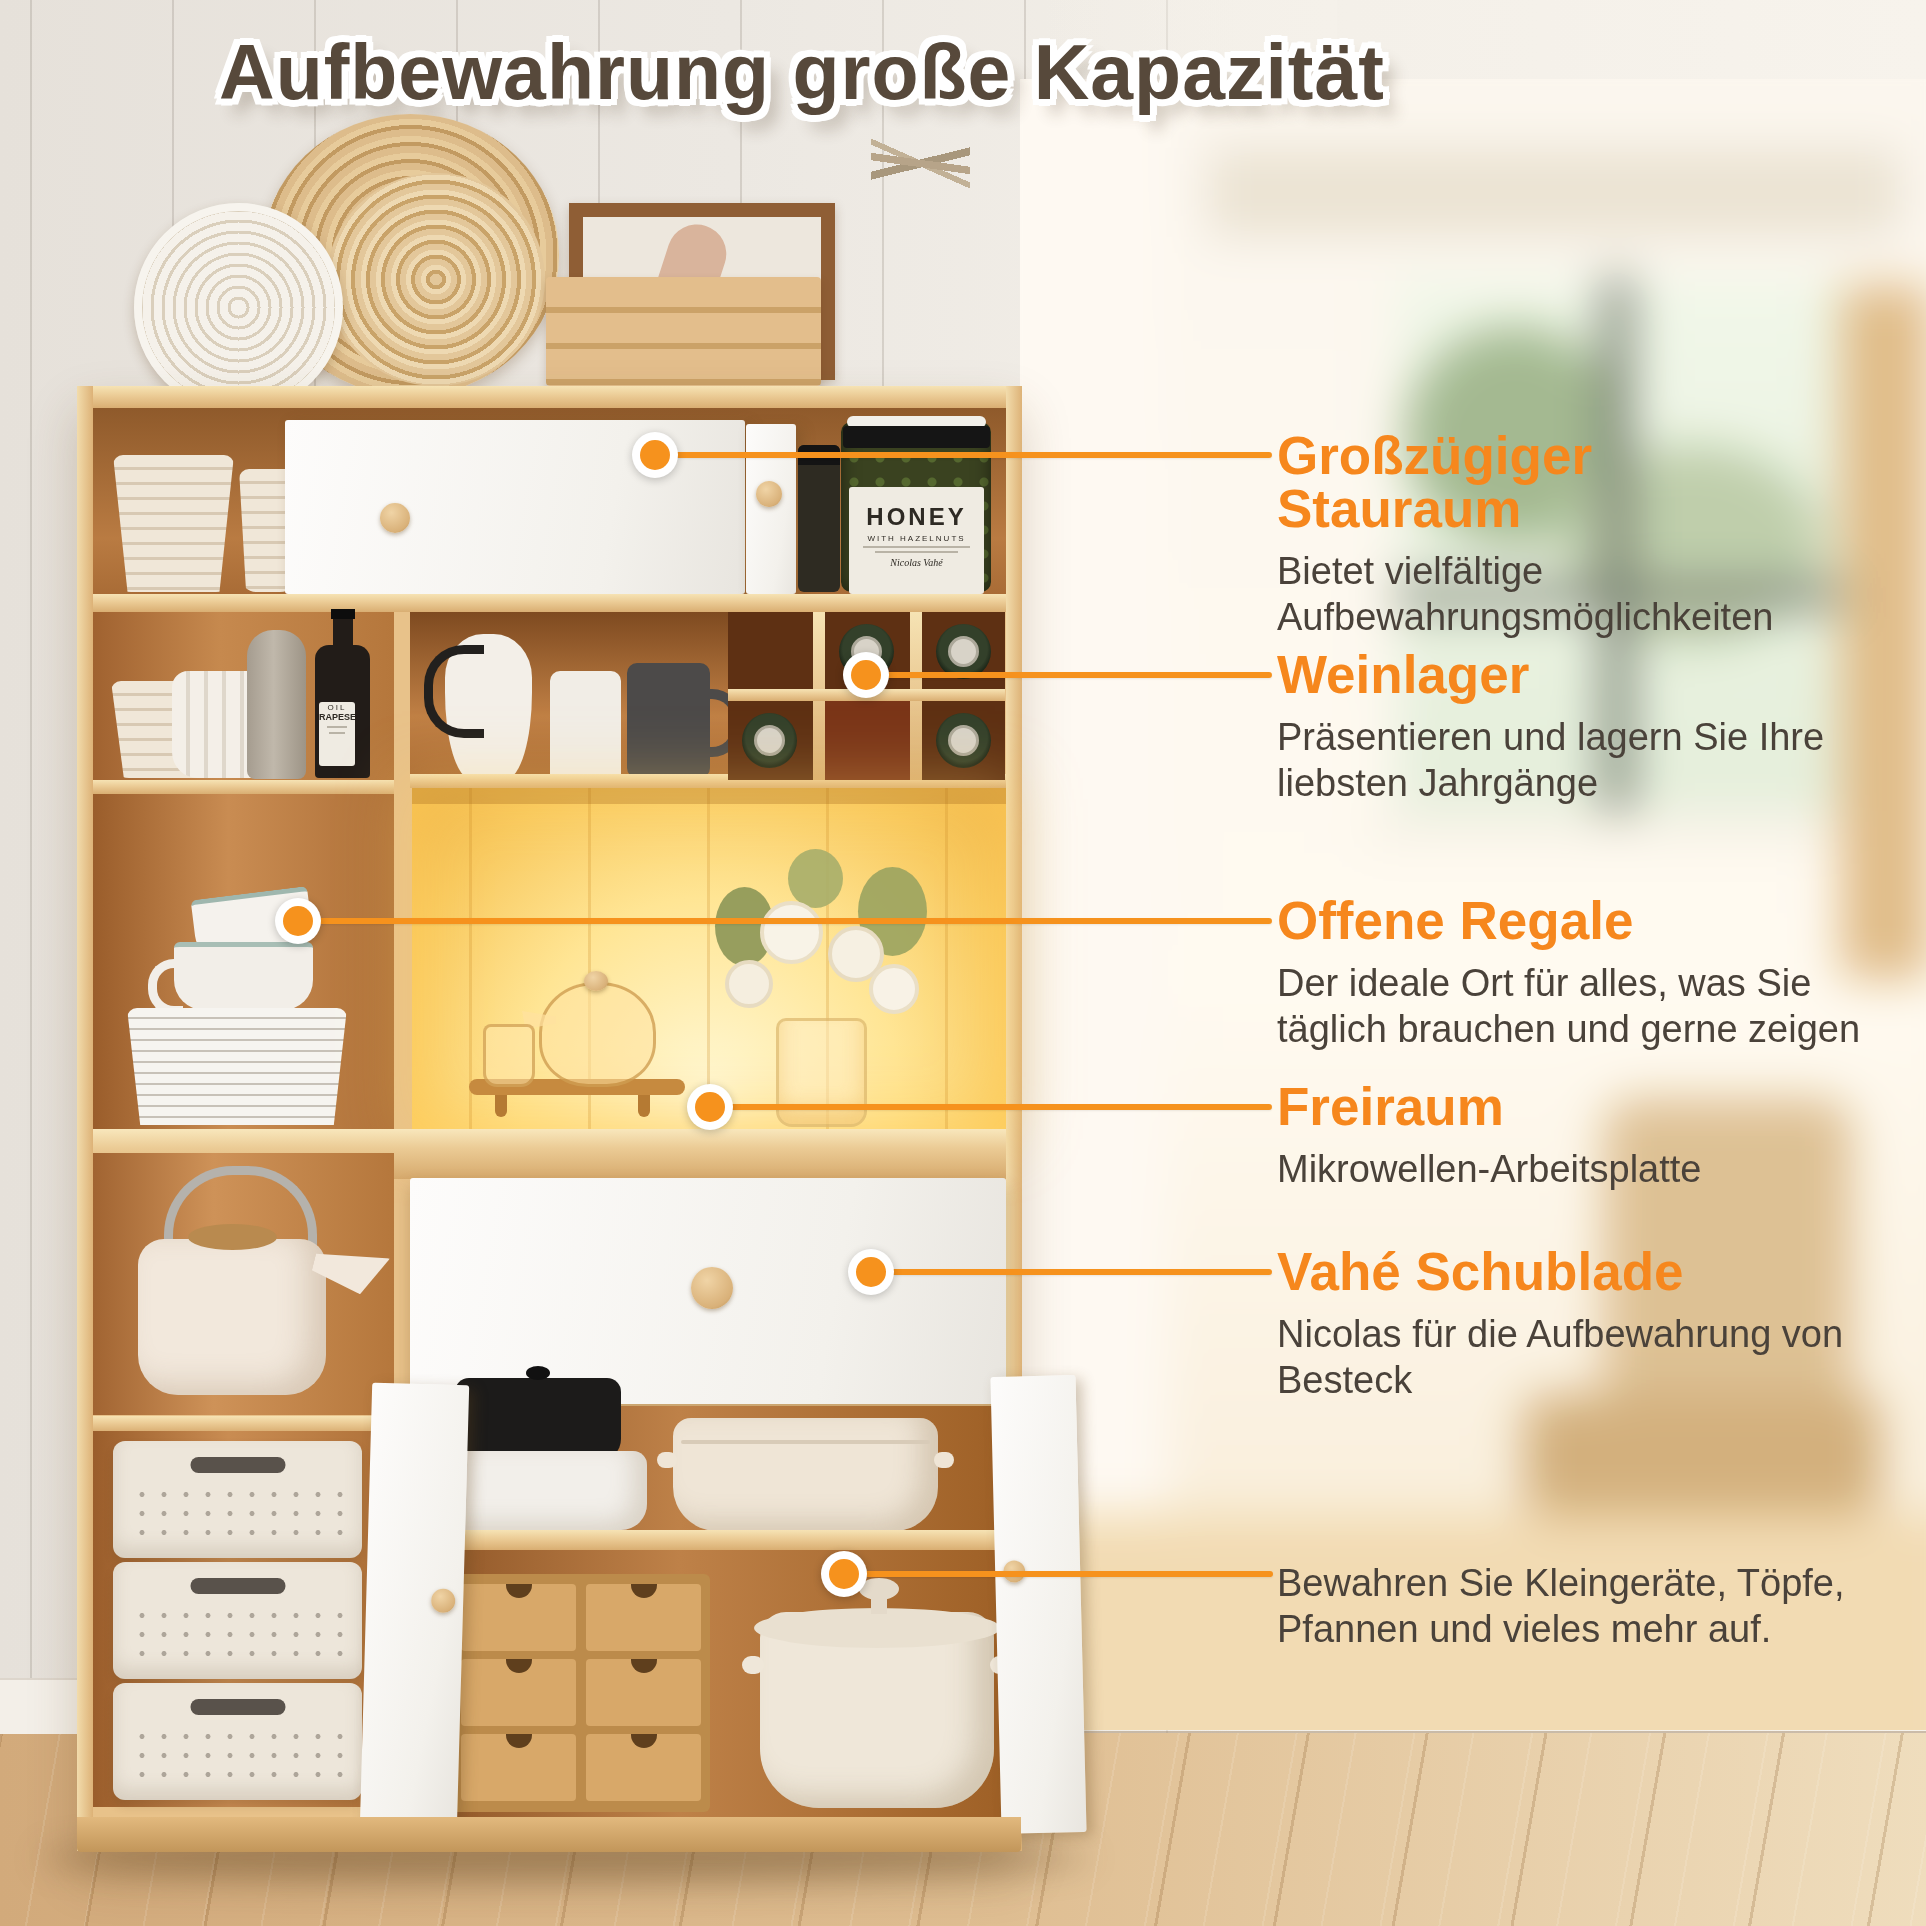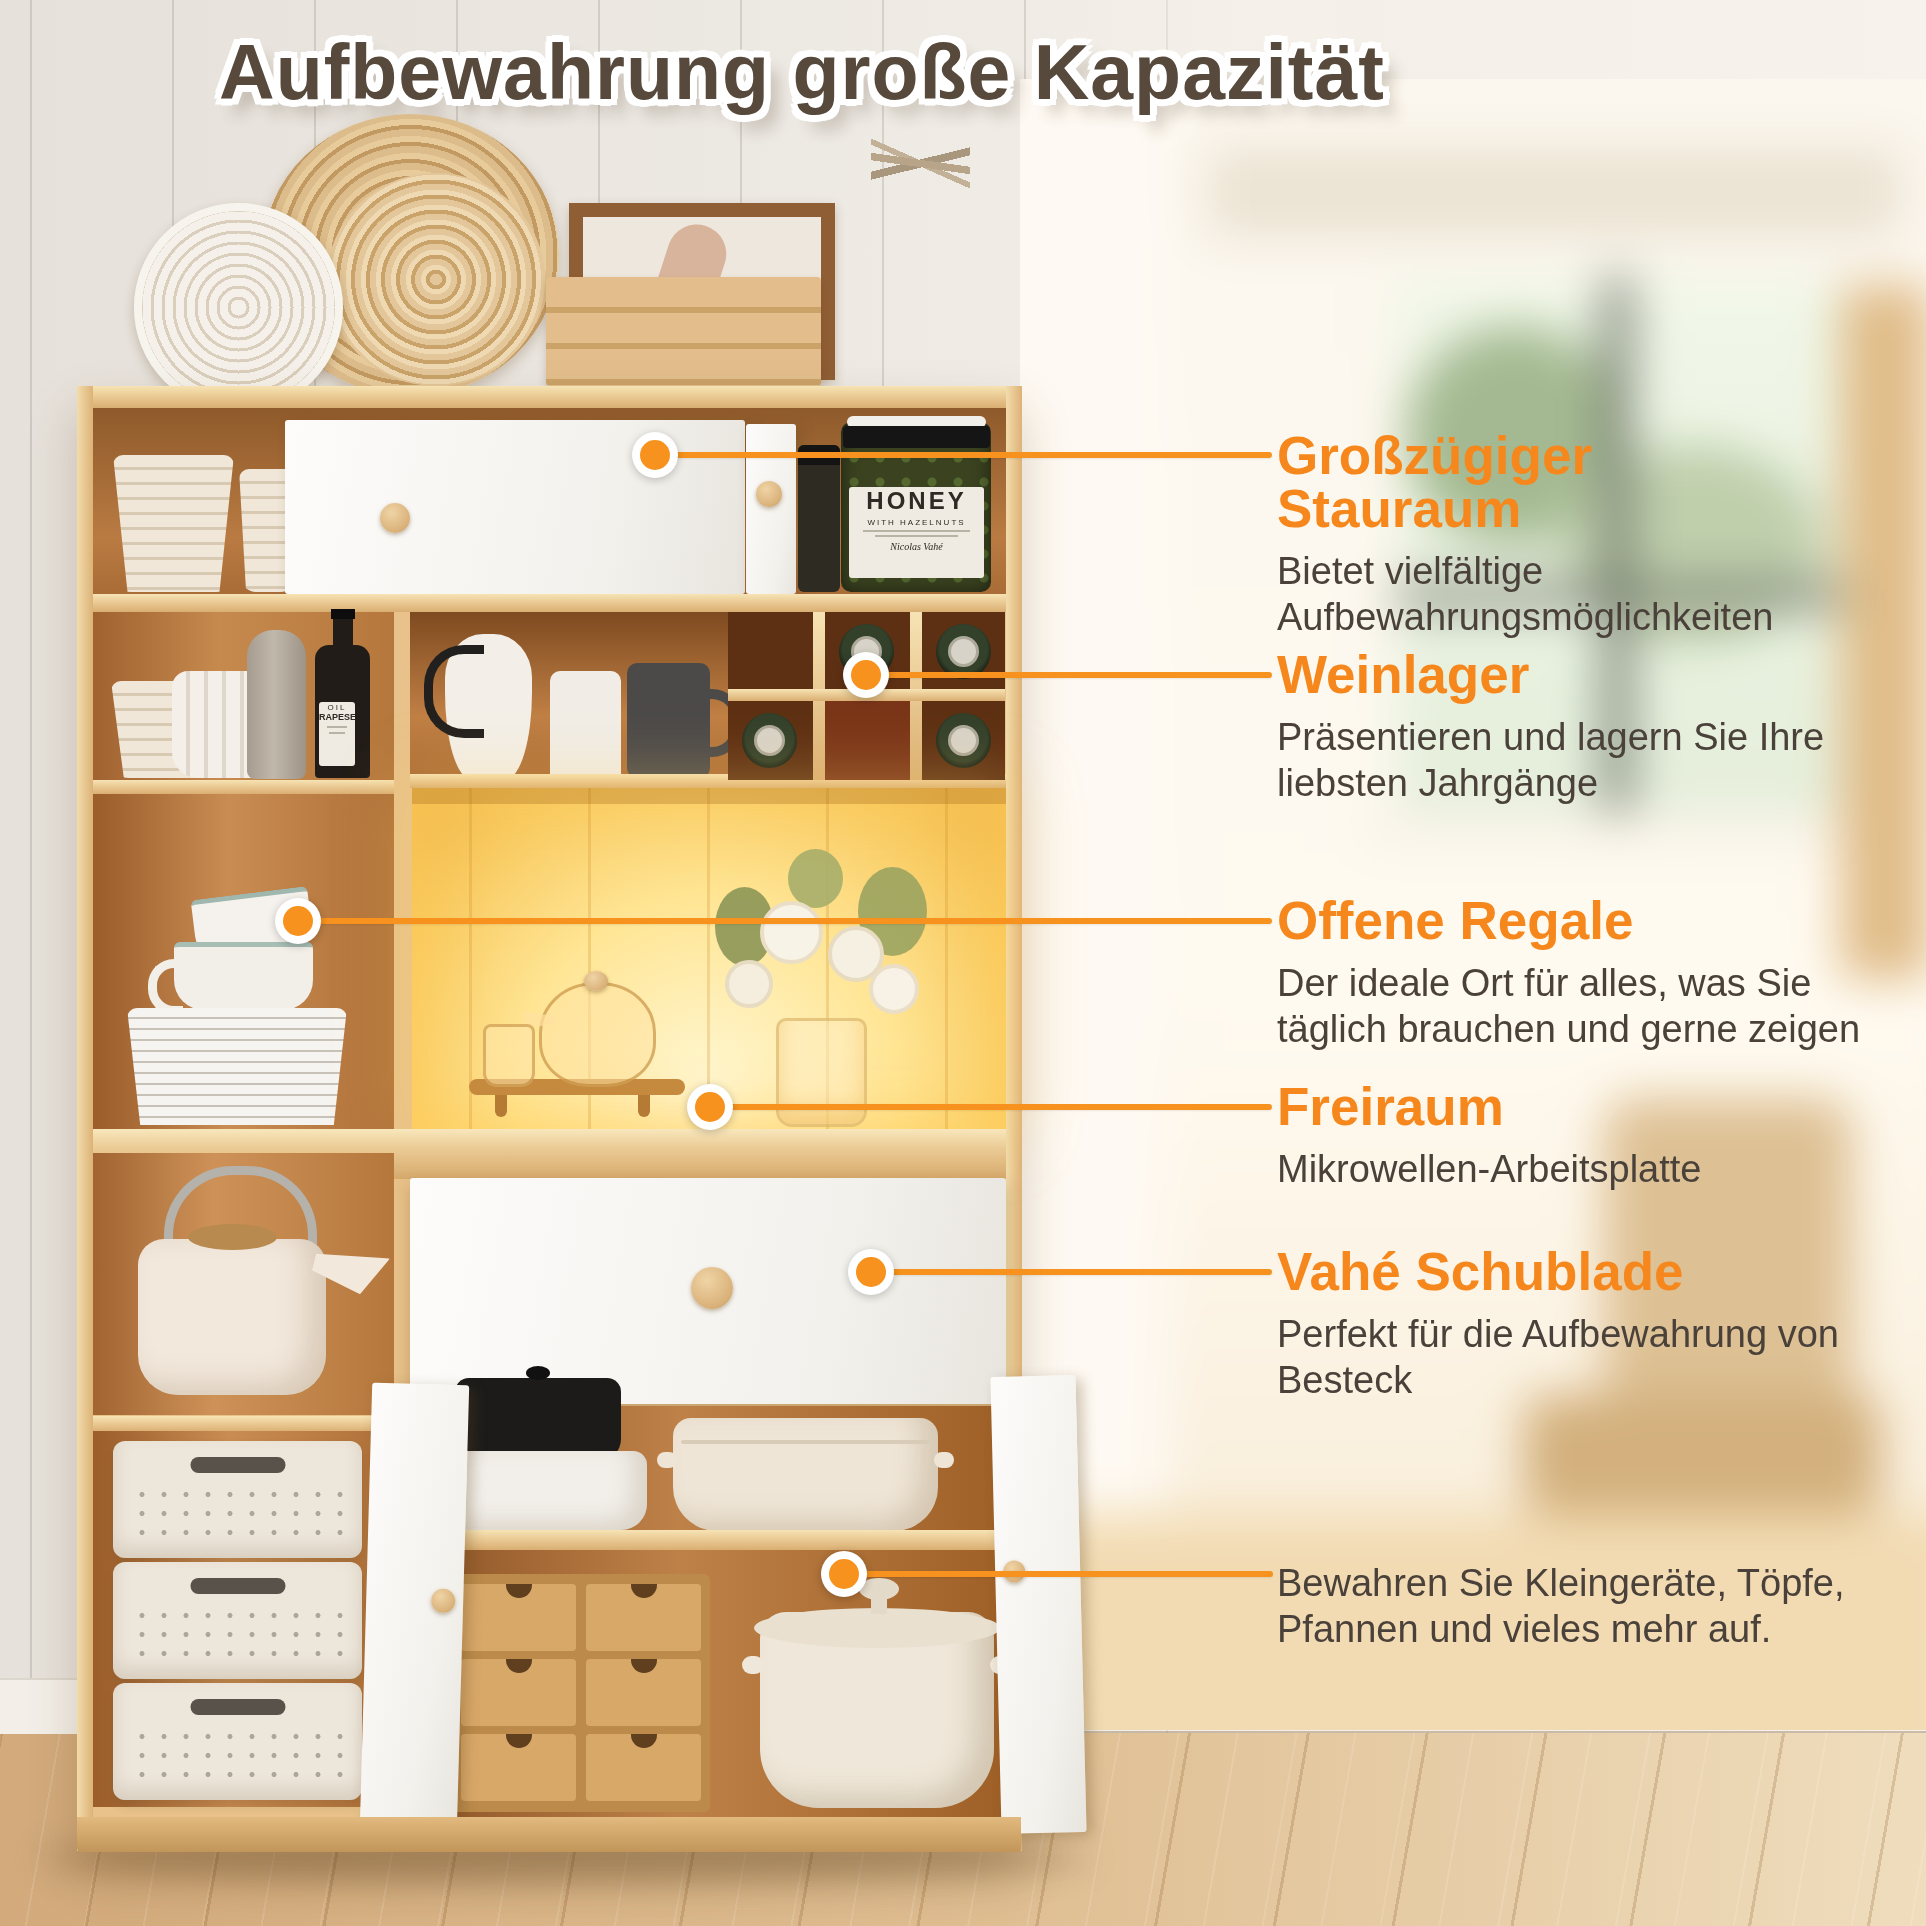--- a/index.html
+++ b/index.html
@@ -139,21 +139,21 @@
     <div class="abs knob" style="left:303px;top:117px;width:30px;height:30px"></div>
     <div class="abs door-white" style="left:669px;top:38px;width:50px;height:170px"></div>
     <div class="abs knob" style="left:679px;top:95px;width:26px;height:26px"></div>
     <div class="abs" style="left:721px;top:59px;width:42px;height:147px;background:#2E2B22;border-radius:6px">
       <div class="abs" style="left:0;top:0;width:42px;height:20px;background:#141414;border-radius:6px 6px 0 0"></div>
     </div>
     <div class="abs" style="left:764px;top:36px;width:150px;height:170px;border-radius:10px;
       background:radial-gradient(circle,#55682F 4px,transparent 5px) 0 0/26px 24px,#3A4220;box-shadow:inset 0 0 18px rgba(0,0,0,.5)">
       <div class="abs" style="left:6px;top:-6px;width:139px;height:12px;background:#F2F0EA;border-radius:6px"></div>
       <div class="abs" style="left:2px;top:4px;width:147px;height:22px;background:#151515;border-radius:4px"></div>
-      <div class="abs jar-label" style="left:8px;top:65px;width:135px;height:91px;padding-top:0">
+      <div class="abs jar-label" style="left:8px;top:65px;width:135px;height:91px;padding-top:16px">
         <div style="font-size:24px;font-weight:bold;letter-spacing:3px">HONEY</div>
         <div style="font-size:8px;letter-spacing:2px;margin-top:3px">WITH HAZELNUTS</div>
         <div class="bar"></div>
         <div class="bar" style="margin:3px 26px"></div>
         <div style="font-size:10px;font-family:'Liberation Serif',serif;font-style:italic;margin-top:4px">Nicolas Vahé</div>
       </div>
     </div>
     <div class="abs wood-shelf" style="left:16px;top:208px;width:913px;height:18px"></div>
 
     <div class="abs" style="left:16px;top:226px;width:301px;height:168px;
@@ -328,20 +328,20 @@
   <div class="co" style="top:894px;width:653px">
     <h2>Offene Regale</h2>
     <p>Der ideale Ort für alles, was Sie täglich brauchen und gerne zeigen</p>
   </div>
   <div class="co" style="top:1080px;width:653px">
     <h2>Freiraum</h2>
     <p>Mikrowellen-Arbeitsplatte</p>
   </div>
   <div class="co" style="top:1245px;width:614px">
     <h2>Vahé Schublade</h2>
-    <p>Perfekt für die Aufbewahrung von Besteck</p>
+    <p>Nicolas für die Aufbewahrung von Besteck</p>
   </div>
   <div class="co" style="top:1547px;width:634px">
     <p>Bewahren Sie Kleingeräte, Töpfe, Pfannen und vieles mehr auf.</p>
   </div>
 
 </div>
 
 
 </body></html>

